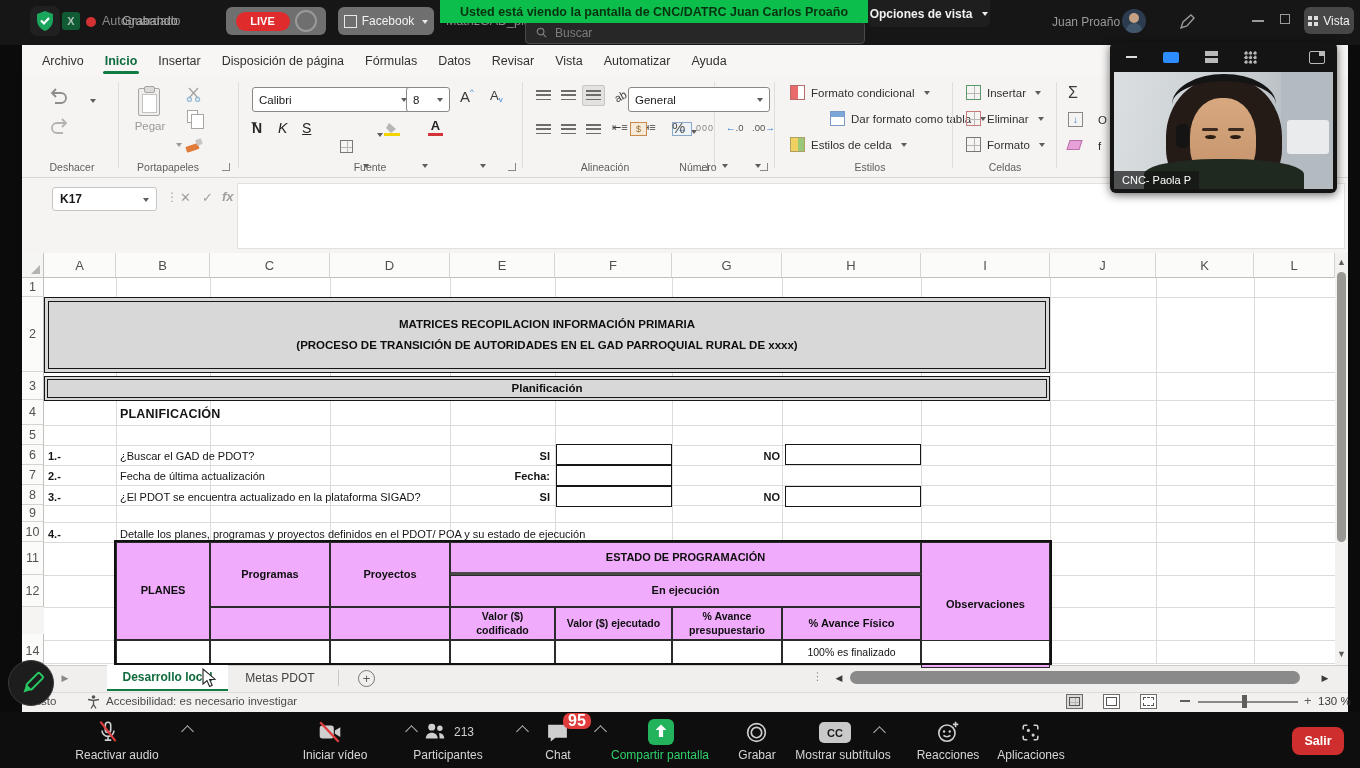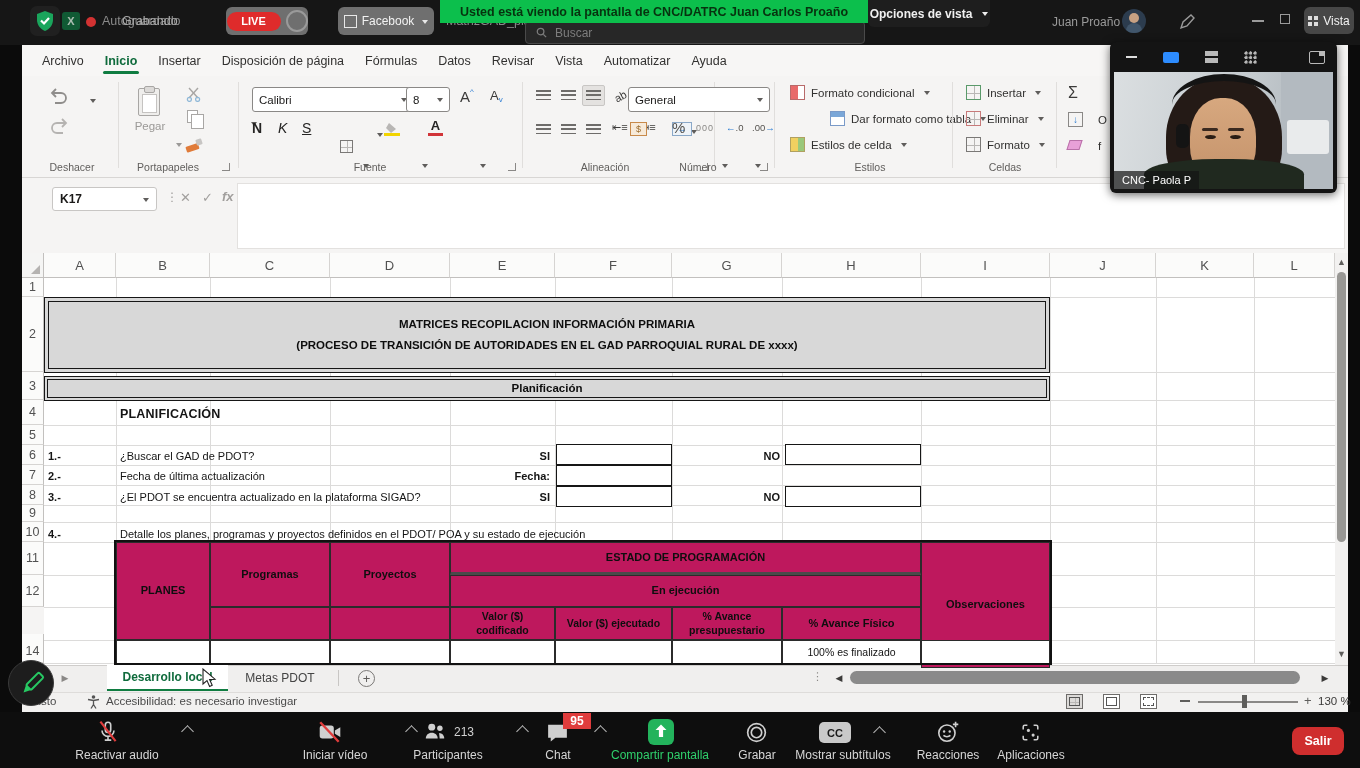--- a/index.html
+++ b/index.html
@@ -49,21 +49,21 @@
   .vline{background:#dcdbda;z-index:1;}
   .hline{background:#dcdbda;z-index:1;}
   .corner{left:22px;top:253px;width:22px;height:25px;background:#f5f5f4;border-right:1px solid #c2c0be;border-bottom:1px solid #c2c0be;z-index:2;}
   .corner:after{content:"";position:absolute;right:3px;bottom:3px;border-left:9px solid transparent;border-bottom:9px solid #b5b3b1;}
   .cell-txt{font-size:11px;color:#141414;z-index:3;display:flex;align-items:center;}
   .bigbox{background:#d8d8d8;border:1.6px solid #161616;outline:1.4px solid #161616;outline-offset:-5px;
           display:flex;flex-direction:column;align-items:center;justify-content:center;text-align:center;
           font-weight:bold;font-size:11.5px;color:#0e0e0e;z-index:3;line-height:1.8;}
   .qbox{background:#fff;border:1.8px solid #161616;z-index:4;}
   .rlab{font-weight:bold;justify-content:flex-end;z-index:3;}
-  .tcell{background:#be185d;border:1.6px solid #2b2b2b;display:flex;align-items:center;justify-content:center;
+  .tcell{background:#f0abfc;border:1.6px solid #2b2b2b;display:flex;align-items:center;justify-content:center;
          text-align:center;font-weight:bold;color:#0e0e0e;font-size:11px;z-index:3;line-height:1.25;}
   .wcell{background:#fff;border:1.4px solid #2b2b2b;z-index:3;display:flex;align-items:center;justify-content:center;font-size:10.5px;color:#111;}
   .touter{border:2.2px solid #111;z-index:5;pointer-events:none;background:transparent;}
   
   .sbtrack{background:#f2f1f0;}
   .sbthumb{background:#989794;border-radius:7px;}
   .arrowglyph{color:#5e5d5b;font-size:9px;display:flex;align-items:center;justify-content:center;}
   
   .tabbar{left:22px;top:665px;width:1326px;height:27px;background:#f0efee;border-top:1px solid #cfcdcb;}
   .stab{font-size:12px;display:flex;align-items:center;justify-content:center;height:26px;}
@@ -95,21 +95,21 @@
   <div class="abs" style="left:30px;top:6px;width:30px;height:30px;background:#202020;border-radius:7px;">
     <svg width="30" height="30" viewBox="0 0 30 30">
         <path d="M15 5l8 3v6c0 5-3.5 9-8 11-4.5-2-8-6-8-11V8z" fill="#1aa55c"></path>
         <path d="M11 14.5l3 3 5-5.5" stroke="#fff" stroke-width="2.2" fill="none"></path>
       </svg>
   </div>
   <div class="abs" style="left:62px;top:12px;width:18px;height:18px;background:#0f6b3c;border-radius:3px;color:#cfe8d8;font-size:11px;font-weight:bold;text-align:center;line-height:18px;opacity:.8;">X</div>
   <div class="abs" style="left:86px;top:17px;width:10px;height:10px;background:#d23232;border-radius:50%;"></div>
   <span class="abs dim" style="left:102px;top:14px;">Autoguardado</span>
   <span class="abs" style="left:122px;top:14px;color:#a8a8a8;font-size:12.5px;">Grabando</span>
-  <div class="abs pill" style="left:226px;top:7px;width:82px;height:28px;">
+  <div class="abs pill" style="left:226px;top:7px;width:100px;height:28px;">
     <div class="livebadge" style="width:54px;height:19px;">LIVE</div>
     <div style="width:18px;height:18px;border:2px solid #9a9a9a;border-radius:50%;"></div>
   </div>
   <div class="abs pill" style="left:338px;top:7px;width:96px;height:28px;">
     <span style="width:11px;height:11px;border:1.5px solid #e8e8e8;display:inline-block;"></span>
     <span>Facebook</span>
     <i class="dd" style="border-top-color:#e8e8e8;"></i>
   </div>
   
   <span class="abs dim" style="left:446px;top:14px;">MatrizGAD_planificación_PR</span>
@@ -550,21 +550,21 @@
     </svg>
     <span style="position:absolute;left:86px;top:13px;font-size:12px;color:#d0d0d0;">213</span>
     <div class="zlabel" style="left:0;">Participantes</div>
     <div class="upcaret" style="position:absolute;left:150px;top:15px;"></div>
   </div>
   
   <div class="abs" style="left:508px;top:712px;width:100px;height:56px;z-index:36;">
     <svg style="position:absolute;left:37px;top:9px;" width="25" height="23" viewBox="0 0 24 22">
       <path d="M3 3.5h18v12.5H10l-4.5 3.6v-3.6H3z" fill="#cfcfcf"></path>
     </svg>
-    <div style="position:absolute;left:55px;top:1px;min-width:22px;height:16px;background:#e03c3c;border-radius:0;color:#fff;font-size:12px;font-weight:bold;display:flex;align-items:center;justify-content:center;padding:0 3px;">95</div>
+    <div style="position:absolute;left:55px;top:1px;min-width:22px;height:16px;background:#e03c3c;border-radius:7px;color:#fff;font-size:16px;font-weight:bold;display:flex;align-items:center;justify-content:center;padding:0 3px;">95</div>
     <div class="zlabel" style="left:-30px;">Chat</div>
     <div class="upcaret" style="position:absolute;left:88px;top:15px;"></div>
   </div>
   
   <div class="abs" style="left:697px;top:712px;width:120px;height:56px;z-index:36;">
     <svg style="position:absolute;left:47px;top:8px;" width="25" height="25" viewBox="0 0 24 24">
       <circle cx="12" cy="12" r="8.5" stroke="#cfcfcf" stroke-width="1.6" fill="none"></circle>
       <circle cx="12" cy="12" r="5" stroke="#cfcfcf" stroke-width="1.6" fill="none"></circle>
     </svg>
     <div class="zlabel" style="left:-20px;">Grabar</div>

